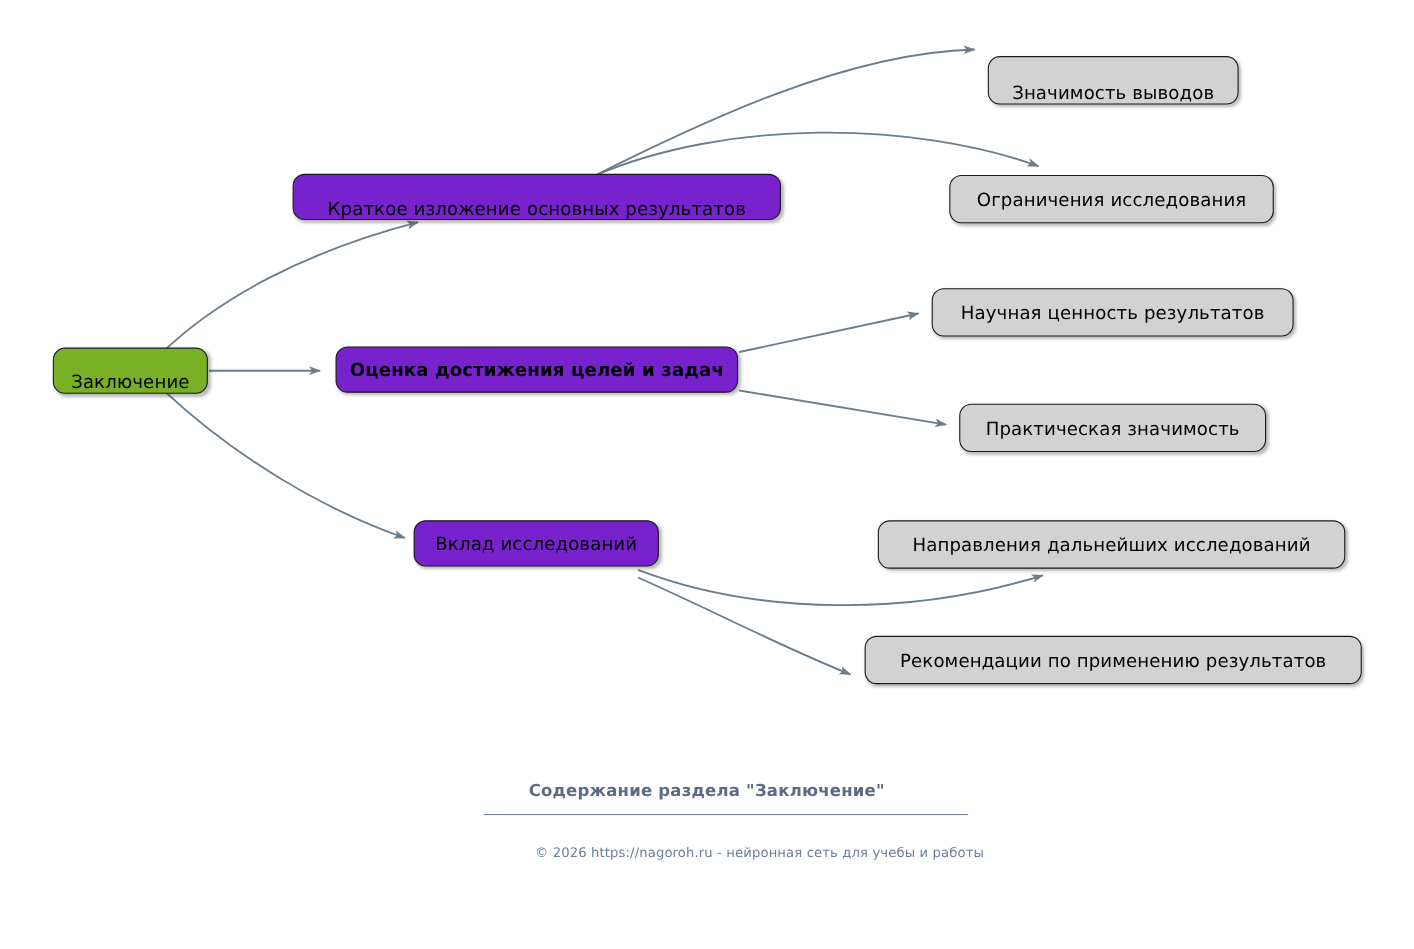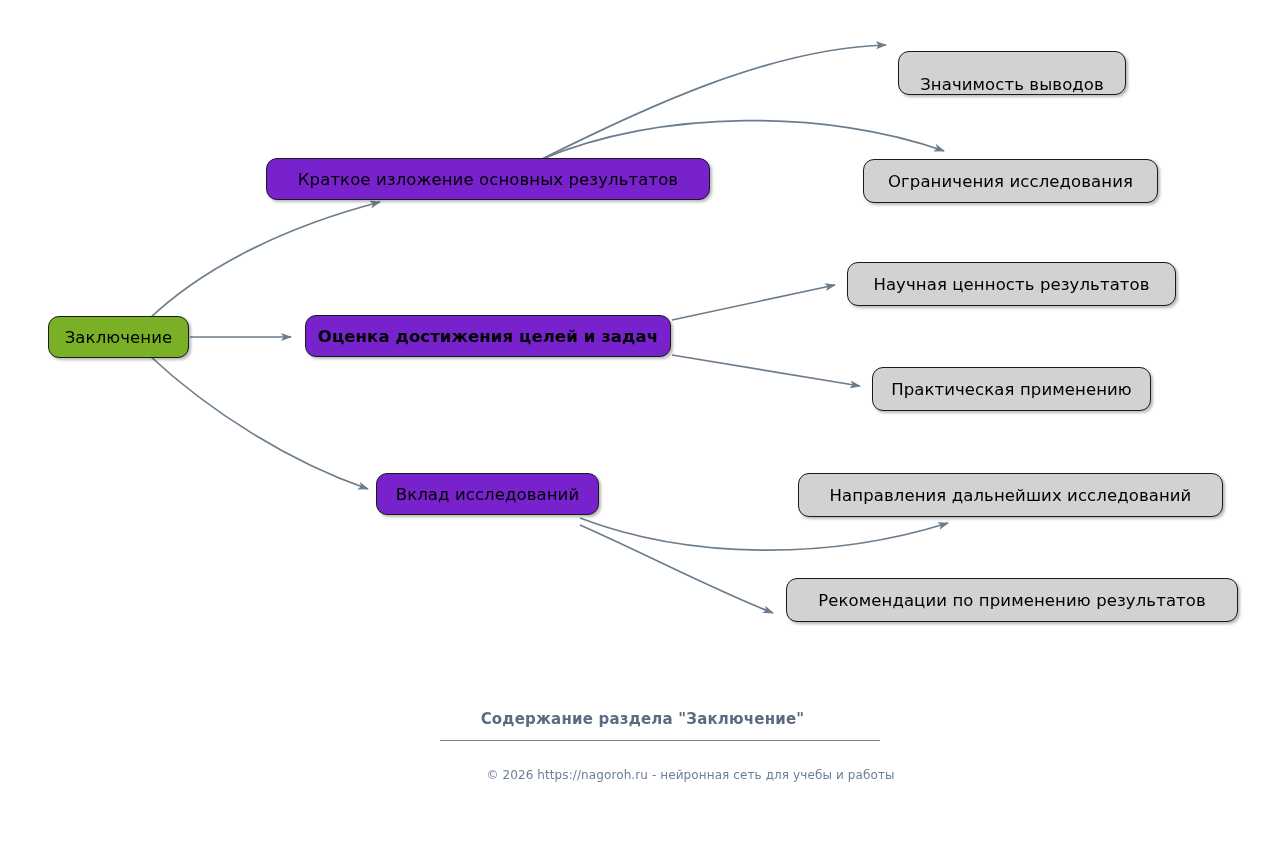--- a/index.html
+++ b/index.html
@@ -38,20 +38,21 @@
     border: 1.4px solid #1a1a1a;
     box-shadow: 2px 2px 3px rgba(0,0,0,0.28);
     white-space: nowrap;
     font-size: 16.5px;
     color: #000000;
     letter-spacing: 0.1px;
     padding: 0 14px;
   }
   .node.root {
     background: #79b025;
+    align-items: flex-end;
   }
   .node.branch {
     background: #7722cc;
   }
   .node.leaf {
     background: #d2d2d2;
   }
   .caption {
     position: absolute;
     left: 0;
@@ -100,37 +101,37 @@
         <path d="M 672 355 L 860 386"></path>
         <path d="M 580 518 C 690 560, 830 560, 948 523"></path>
         <path d="M 580 525 C 650 556, 710 588, 773 613"></path>
       </g>
   </svg>
 
   <div id="node-layer">
       <div class="node root" style="left: 48px; top: 316px; width: 141px; height: 42px;">
         <span>Заключение</span>
       </div>
-      <div class="node branch" style="left: 266px; top: 158px; width: 444px; height: 42px;">
+      <div class="node branch" style="left: 266px; top: 158px; width: 444px; height: 42px; align-items: flex-end;">
         <span>Краткое изложение основных результатов</span>
       </div>
       <div class="node leaf" style="left: 898px; top: 51px; width: 228px; height: 44px; align-items: flex-end;">
         <span>Значимость выводов</span>
       </div>
       <div class="node leaf" style="left: 863px; top: 159px; width: 295px; height: 44px;">
         <span>Ограничения исследования</span>
       </div>
       <div class="node branch" style="left: 305px; top: 315px; width: 366px; height: 42px; font-weight: bold;">
         <span>Оценка достижения целей и задач</span>
       </div>
       <div class="node leaf" style="left: 847px; top: 262px; width: 329px; height: 44px;">
         <span>Научная ценность результатов</span>
       </div>
       <div class="node leaf" style="left: 872px; top: 367px; width: 279px; height: 44px;">
-        <span>Практическая применению</span>
+        <span>Практическая значимость</span>
       </div>
       <div class="node branch" style="left: 376px; top: 473px; width: 223px; height: 42px;">
         <span>Вклад исследований</span>
       </div>
       <div class="node leaf" style="left: 798px; top: 473px; width: 425px; height: 44px;">
         <span>Направления дальнейших исследований</span>
       </div>
       <div class="node leaf" style="left: 786px; top: 578px; width: 452px; height: 44px;">
         <span>Рекомендации по применению результатов</span>
       </div>

